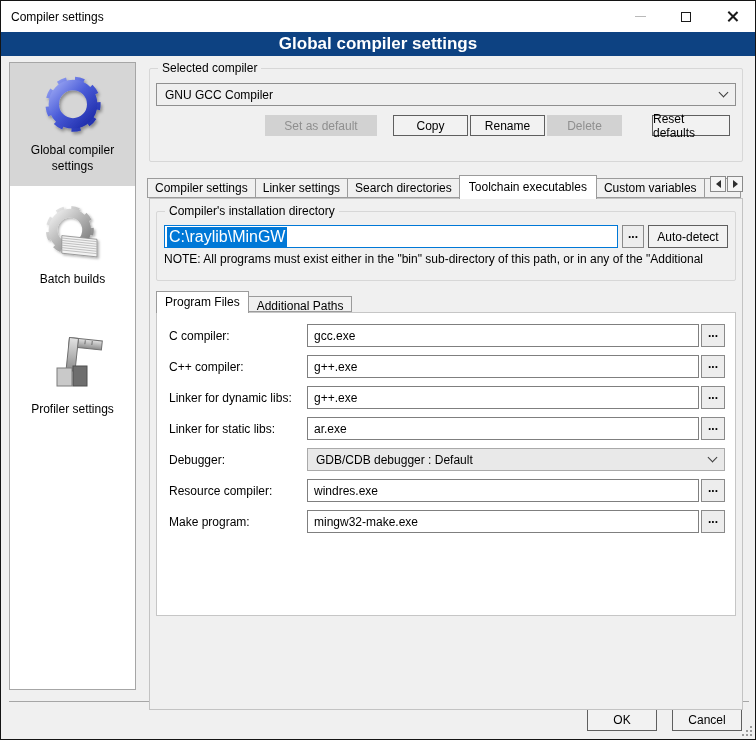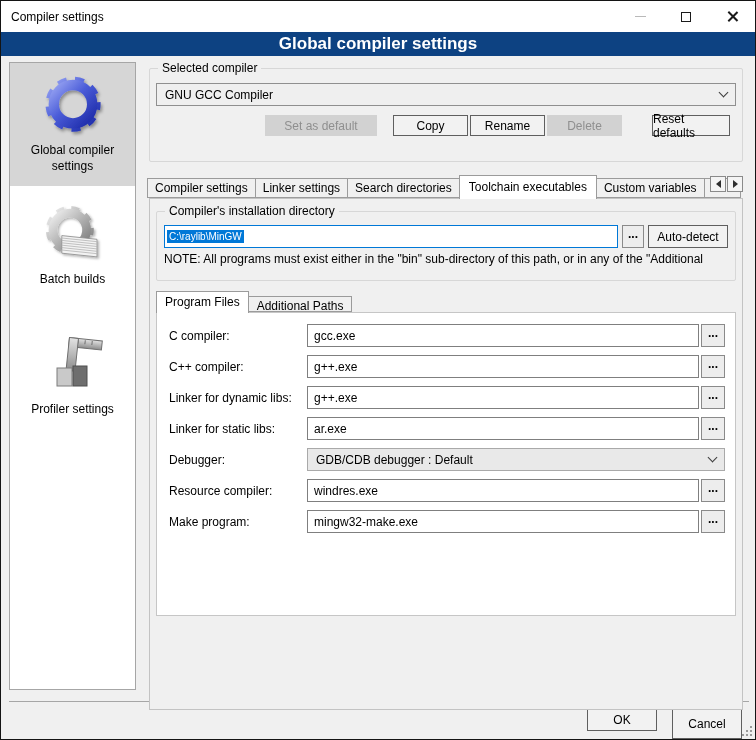--- a/index.html
+++ b/index.html
@@ -79,21 +79,21 @@
   .tri-r { width:0; height:0; border-top:4px solid transparent; border-bottom:4px solid transparent;
     border-left:5px solid #2e2e2e; }
 
   
   .tabpage { position:relative; margin:0 6px; height:512px; border:1px solid #c3c3c3;
     background:#f0f0f0; z-index:1; }
 
   .grp-dir { margin:12px 6px 0 6px; height:70px; padding:13px 7px 0 7px; }
   .dirrow { display:flex; gap:4px; height:23px; }
   .inp-focused { flex:1; background:#fff; border:1px solid #0078d7; display:flex;
-    align-items:center; padding:0 2px; font-size:10px; }
+    align-items:center; padding:0 2px; font-size:16px; }
   .inp-focused .sel { background:#0078d7; color:#fff; padding:1px 2px; }
   .smallbtn { width:22px; height:23px; background:#ededed; border:1px solid #8a8a8a;
     font-weight:bold; display:flex; align-items:center; justify-content:center; line-height:8px; padding-bottom:6px;}
   .b-autodetect { width:80px; height:23px; }
   .note { margin-top:4px; color:#000000; white-space:nowrap; overflow:hidden; }
 
   
   .subtabs { display:flex; align-items:flex-end; margin:9px 6px 0 6px; height:22px; }
   .subtab { height:16px; line-height:18px; padding:0 8px; background:#f0f0f0;
     border:1px solid #9b9b9b; margin-right:-1px; }
@@ -108,21 +108,21 @@
   .frow input { height:23px; border:1px solid #7f7f7f; background:#fff; padding:0 6px;
     font-family:"Liberation Sans", sans-serif; font-size:12px; width:100%; }
   .frow .smallbtn { width:100%; height:23px; }
   .fcombo { grid-column:2 / 4; height:23px; background:#e9e9e9; border:1px solid #a9a9a9;
     display:flex; align-items:center; padding:0 8px; }
   .fcombo .val { flex:1; }
 
   
   .divider { position:absolute; left:8px; top:700px; width:740px; height:1px; background:#a6a6a6; }
   .b-ok { position:absolute; left:586px; top:708px; width:70px; height:22px;text-align:right; }
-  .b-cancel { position:absolute; left:671px; top:708px; width:70px; height:30px; }
+  .b-cancel { position:absolute; left:671px; top:708px; width:70px; height:22px; }
   .grip { position:absolute; right:3px; bottom:3px; width:10px; height:10px; }
   .grip i { position:absolute; width:2px; height:2px; background:#9a9a9a; }
   .grip i:nth-child(1){ right:0; bottom:0; } .grip i:nth-child(2){ right:4px; bottom:0; }
   .grip i:nth-child(3){ right:0; bottom:4px; } .grip i:nth-child(4){ right:8px; bottom:0; }
   .grip i:nth-child(5){ right:0; bottom:8px; } .grip i:nth-child(6){ right:4px; bottom:4px; }
 </style>
 </head>
 <body>
 
 <div class="window">

